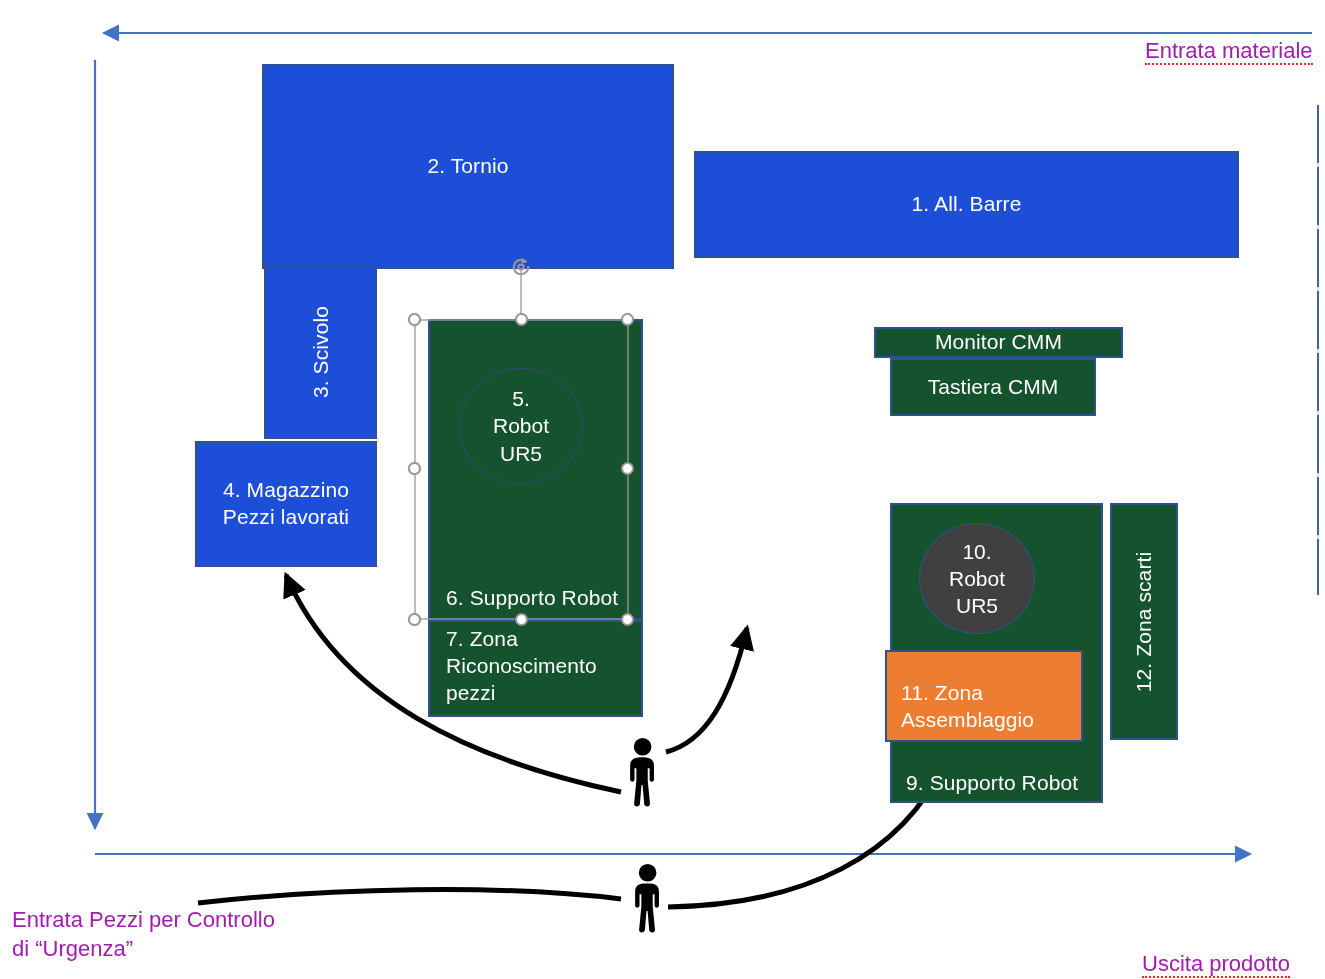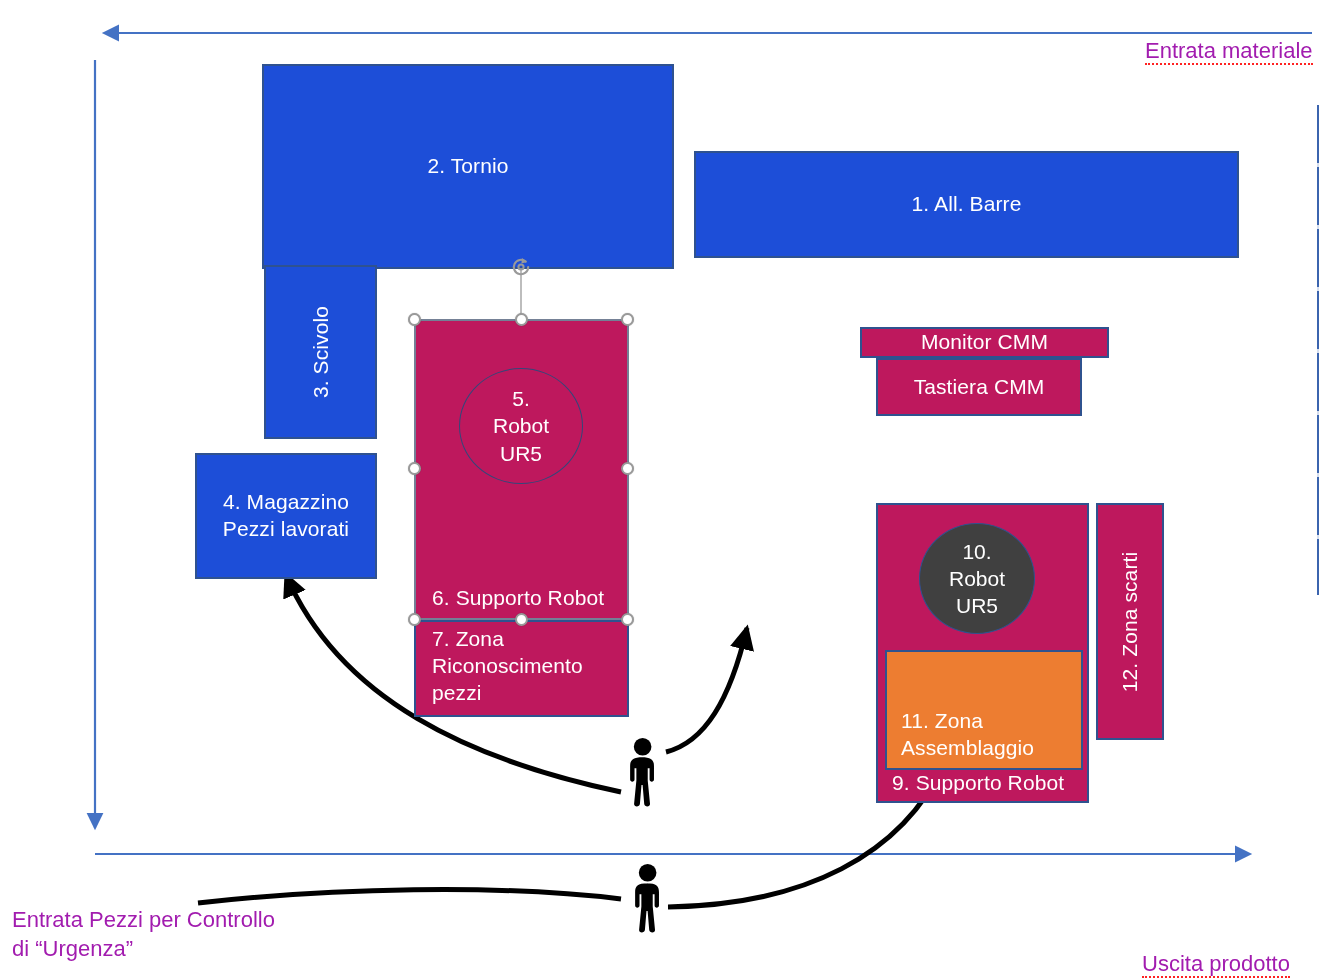--- a/index.html
+++ b/index.html
@@ -22,21 +22,21 @@
     position: absolute;
     box-sizing: border-box;
     border: 2px solid #2f528f;
     display: flex;
     color: #ffffff;
     font-size: 21px;
     line-height: 1.28;
     letter-spacing: .1px;
   }
   .shape.gray   { background: #1d4ed8; }
-  .shape.blue   { background: #be185d; }
+  .shape.blue   { background: #14532d; margin-left: 14px; }
   .shape.orange { background: #ed7d31; }
 
   .shape .lbl {
     white-space: pre-line;
   }
   
   .c-center { align-items: center;  justify-content: center; text-align: center; }
   .c-tl     { align-items: flex-start; justify-content: flex-start; text-align: left; }
   .c-bl     { align-items: flex-end;   justify-content: flex-start; text-align: left; }
 
@@ -166,21 +166,21 @@
   </div>
 
   <div class="shape gray c-center" style="left:694px; top:113px; width:545px; height:107px;margin-top:38px;">
     <span class="lbl">1. All. Barre</span>
   </div>
 
   <div class="shape gray vshape" style="left:264px; top:265px; width:113px; height:174px;">
     <span class="lbl">3. Scivolo</span>
   </div>
 
-  <div class="shape gray c-center" style="left:195px; top:441px; width:182px; height:126px; padding:0 2px;margin-top:12px;">
+  <div class="shape gray c-center" style="left:195px; top:441px; width:182px; height:126px; padding:0 2px;">
     <span class="lbl">4. Magazzino
 Pezzi lavorati</span>
   </div>
 
 
   <div class="shape blue c-center" style="left:860px; top:327px; width:249px; height:31px;">
     <span class="lbl">Monitor CMM</span>
   </div>
 
   <div class="shape blue c-center" style="left:876px; top:358px; width:206px; height:58px;">
@@ -206,21 +206,21 @@
   <div class="shape blue c-bl" style="left:876px; top:503px; width:213px; height:300px; padding:0 0 4px 14px;">
     <span class="lbl">9. Supporto Robot</span>
   </div>
 
   <div class="ellipse orange" style="left:919px; top:523px; width:116px; height:111px;">
     <span class="lbl" style="white-space:pre-line;">10.
 Robot
 UR5</span>
   </div>
 
-  <div class="shape orange c-bl" style="left:885px; top:650px; width:198px; height:120px; padding:0 0 6px 14px;">
+  <div class="shape orange c-bl" style="left:885px; top:650px; width:198px; height:92px; padding:0 0 6px 14px;">
     <span class="lbl">11. Zona
 Assemblaggio</span>
   </div>
 
   <div class="shape blue vshape" style="left:1096px; top:503px; width:68px; height:237px;">
     <span class="lbl">12. Zona scarti</span>
   </div>
 
   <svg class="overlay" viewBox="0 0 1325 979">
     <g transform="translate(627,738) scale(1.42)">

